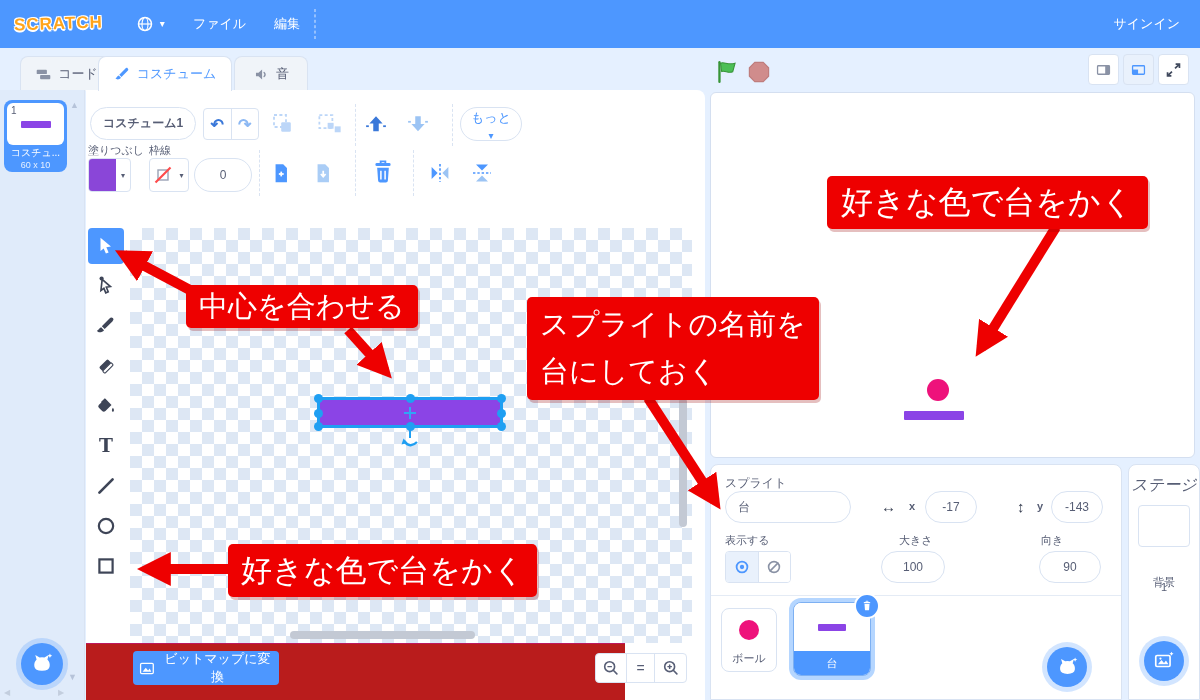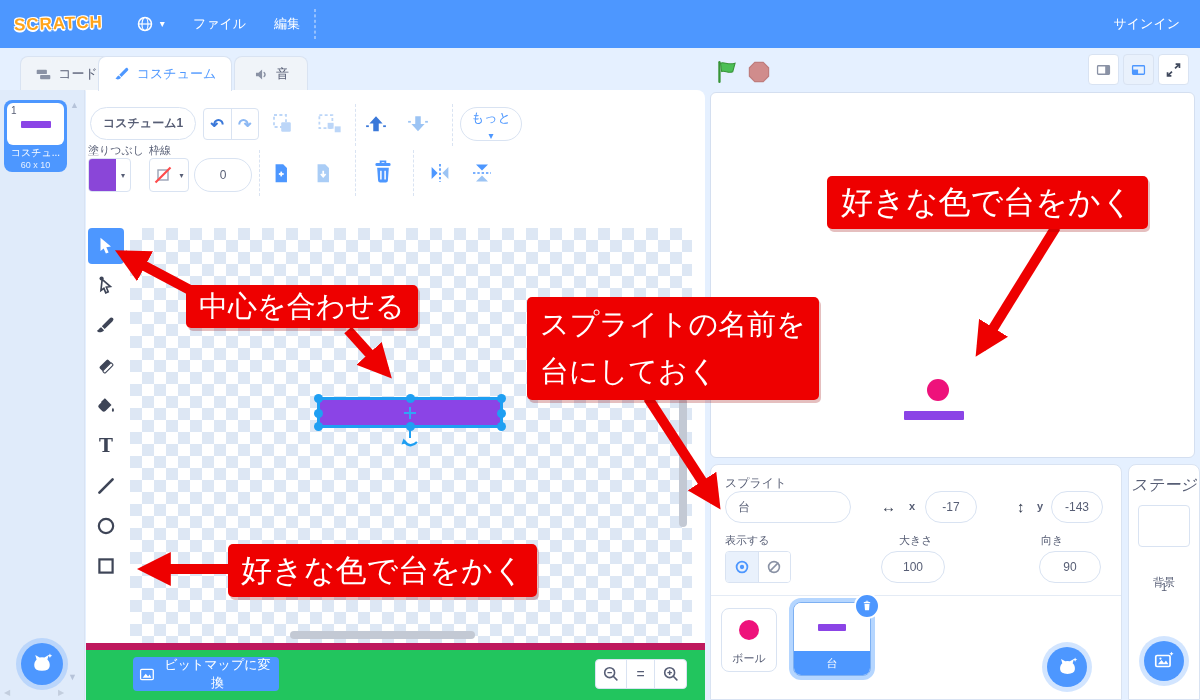--- a/index.html
+++ b/index.html
@@ -277,21 +277,21 @@
         <div class="abs" style="left:50%;top:100%;width:2px;height:13px;margin-left:-1px;background:#1f9ff2;"></div>
         <svg class="abs" style="left:50%;top:100%;margin:13px 0 0 -9px;" width="18" height="12" viewBox="0 0 18 12">
           <path d="M3 3 q6 8 13 1" fill="none" stroke="#1f9ff2" stroke-width="2.4"></path>
           <polygon points="0.5,6.5 6.5,5 2.5,0.5" fill="#1f9ff2"></polygon>
         </svg>
       </div>
       <div class="abs scroll" style="left:160px;top:403px;width:185px;height:8px;"></div>
       <div class="abs scroll" style="left:549px;top:170px;width:8px;height:129px;"></div>
     </div>
 
-    <div class="abs" style="left:0;top:553px;width:619px;height:57px;border-top:7px solid #be185d;background:#22c55e;">
+    <div class="abs" style="left:0;top:553px;width:539px;height:57px;border-top:1px solid #be185d;background:#b91c1c;">
       <button class="abs ctr" style="left:47px;top:7px;width:146px;height:34px;background:#4d97ff;border:none;border-radius:4px;color:#fff;font-size:13px;font-family:inherit;gap:7px;cursor:pointer;">
         <svg width="17" height="17" viewBox="0 0 20 20">
           <rect x="2" y="3.5" width="16" height="13" rx="1.5" fill="none" stroke="#fff" stroke-width="1.6"></rect>
           <path d="M4.5 14 l4 -5 3 3.5 2 -2.5 2 4 z" fill="#fff"></path>
         </svg>
         <span>ビットマップに変換</span>
       </button>
       <div class="abs" style="left:509px;top:9px;width:92px;height:30px;display:flex;border:1px solid #d9e3f2;border-radius:4px;overflow:hidden;background:#fff;">
         <button class="ghost-btn" style="width:31px;border-right:1px solid #d9e3f2;">
           <svg width="18" height="18" viewBox="0 0 20 20">

